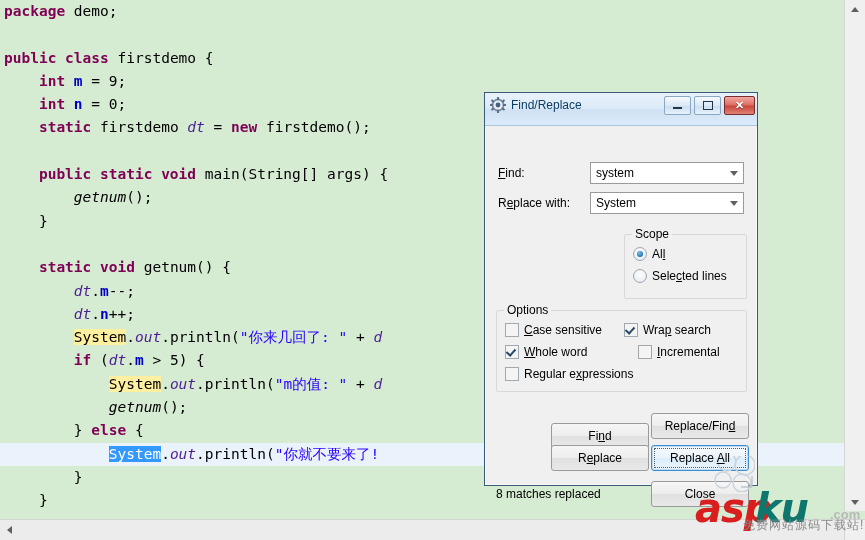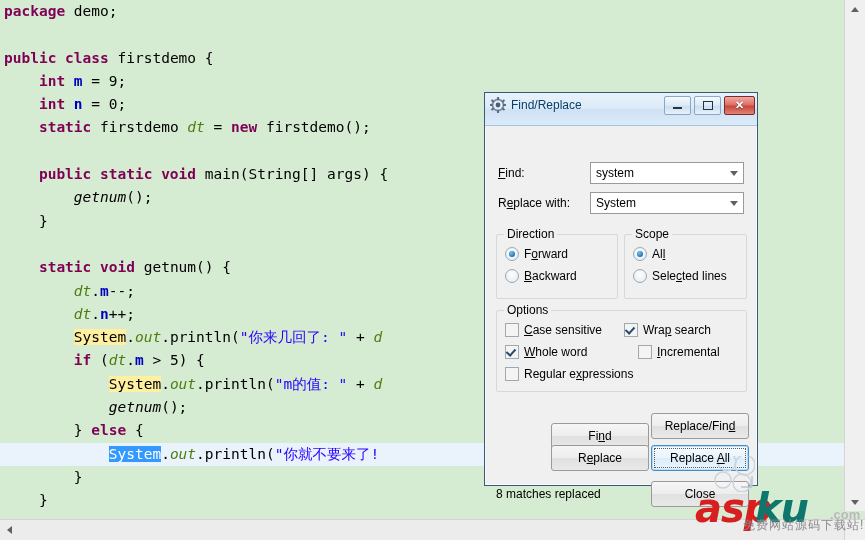--- a/index.html
+++ b/index.html
@@ -20,21 +20,21 @@
     position:absolute;left:0;top:0;
     font-family:"DejaVu Sans Mono","Liberation Mono",monospace;
     font-size:14.5px;line-height:23.3px;
     white-space:pre;
     color:#000;
   }
   .ln{position:relative;height:23.3px;padding-left:4px;}
   .ln.cur{background:#eaf3fc;width:845px;margin-left:0;padding-left:4px;}
   .kw{color:#7f0055;font-weight:bold;}
   .fld{color:#0000c0;font-weight:bold;}
-  .stat{color:#4d7c0f;font-style:italic;}
+  .stat{color:#4c1d95;font-style:italic;}
   .str{color:#2a00ff;}
   .plain{color:#000;}
   .mth{color:#000;font-style:italic;}
   .hl{background:#ffefa0;}
   .sel{background:#3399ff;color:#fff;}
 
   
   .vscroll{
     position:absolute;right:0;top:0;width:20px;height:511px;
     background:#f0f0f0;border-left:1px solid #d4d4d4;
@@ -237,31 +237,20 @@
       <span class="lbl" style="position:absolute;left:13px;top:70px;">
         R<u>e</u><span>place with:</span>
       </span>
       <div class="combo" style="left:105px;top:66px;width:152px;">
         <span class="val">System</span>
         <span class="carr">
             <span class="tri down"></span>
           </span>
       </div>
 
-      <div class="group" style="left:11px;top:108px;width:120px;height:63px;">
-        <span class="gtitle">Direction</span>
-        <div class="opt" style="left:8px;top:12px;">
-          <span class="radio on"></span>
-          <span>F<u>o</u><span>rward</span></span>
-        </div>
-        <div class="opt" style="left:8px;top:34px;">
-          <span class="radio"></span>
-          <span><u>B</u><span>ackward</span></span>
-        </div>
-      </div>
 
       <div class="group" style="left:139px;top:108px;width:121px;height:63px;">
         <span class="gtitle">Scope</span>
         <div class="opt" style="left:8px;top:12px;">
           <span class="radio on"></span>
           <span>Al<u>l</u></span>
         </div>
         <div class="opt" style="left:8px;top:34px;">
           <span class="radio"></span>
           <span>Sele<u>c</u><span>ted lines</span></span>

